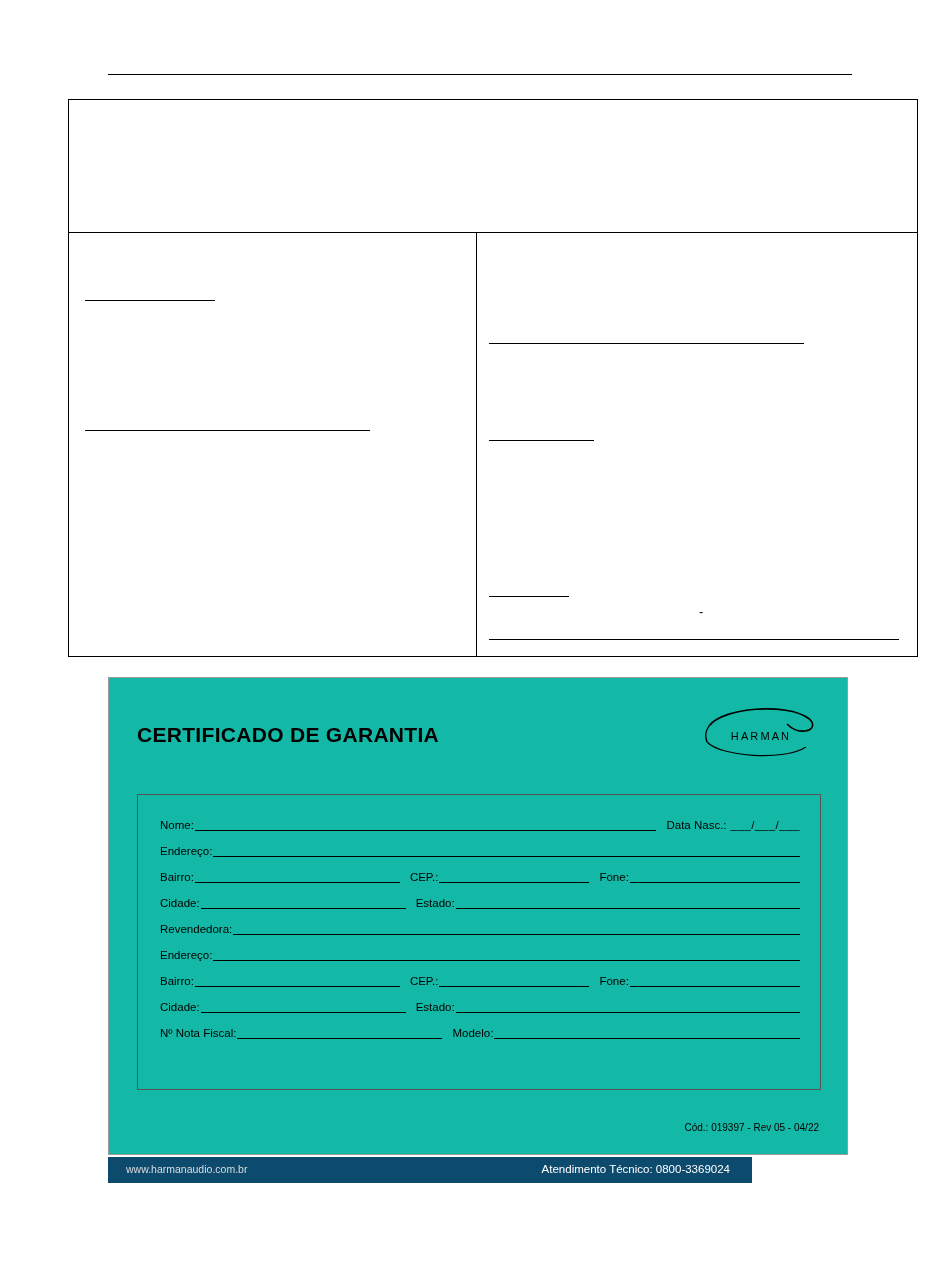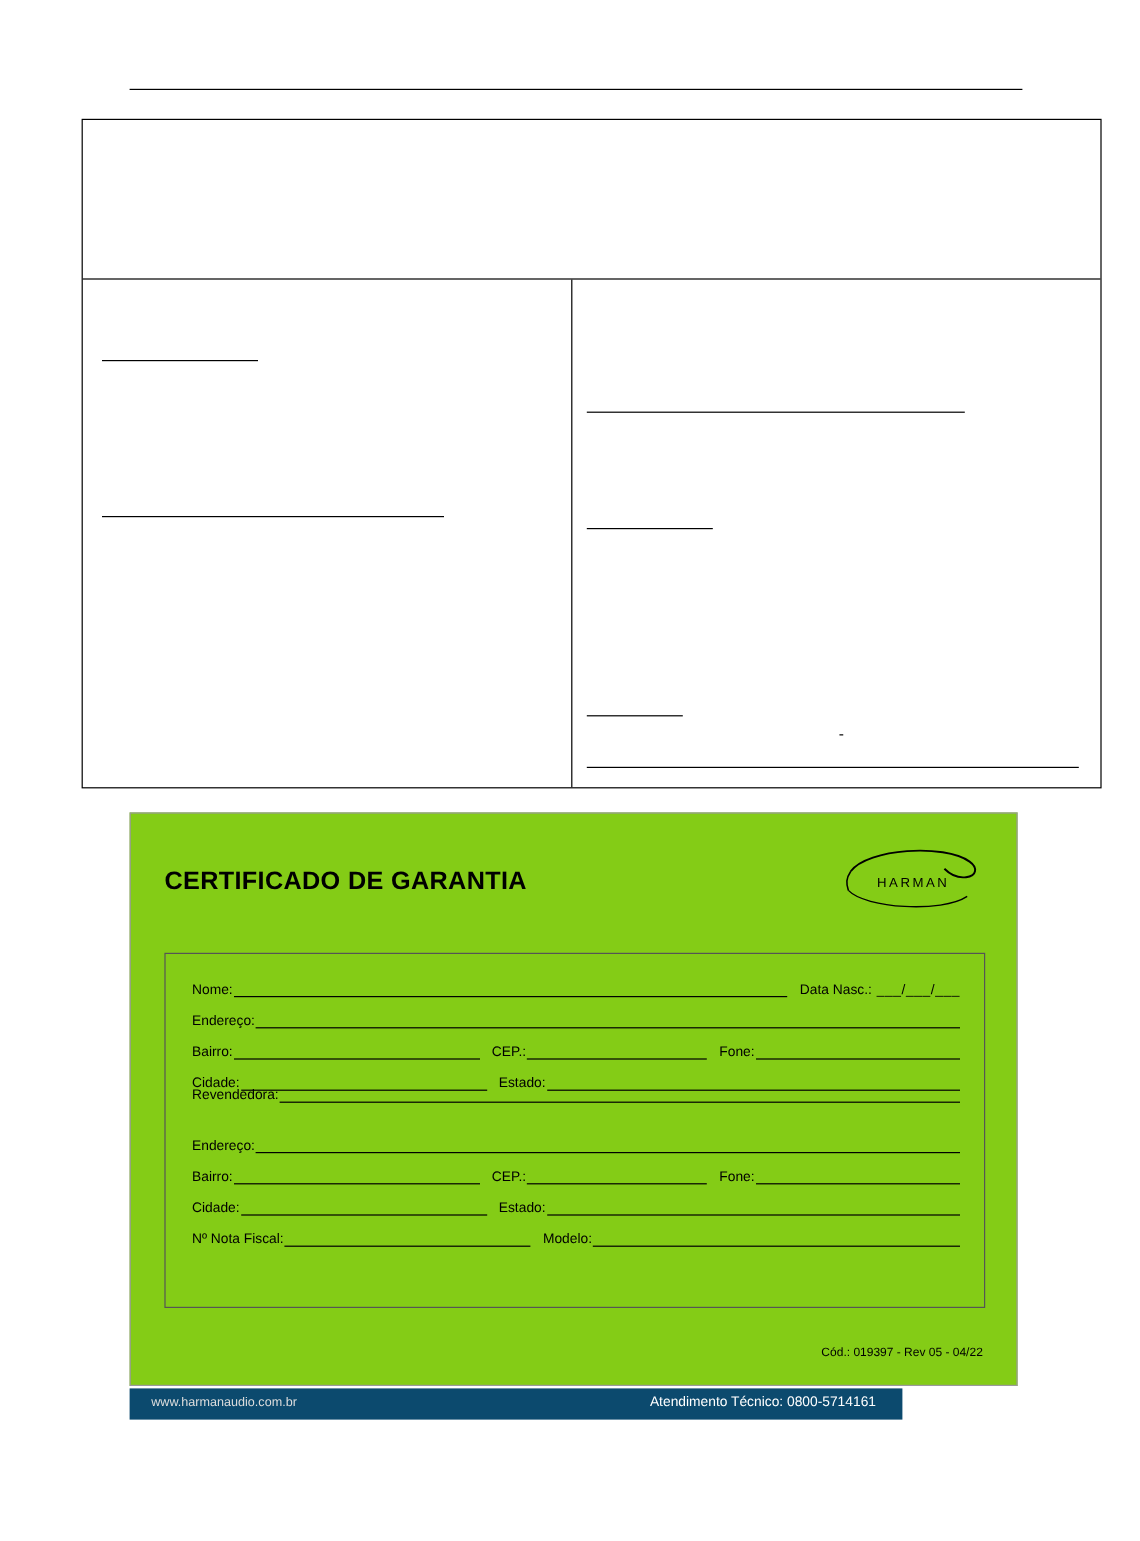--- a/index.html
+++ b/index.html
@@ -67,21 +67,21 @@
     color: #000;
   }
 
   
   .cert-card {
     position: absolute;
     left: 108px;
     top: 677px;
     width: 740px;
     height: 478px;
-    background: #84cc16;
+    background: #14b8a6;
     border: 1px solid #9a9a9a;
     box-sizing: border-box;
   }
   .cert-title {
     position: absolute;
     left: 28px;
     top: 45px;
     font-size: 21px;
     font-weight: bold;
     letter-spacing: 0.3px;
@@ -236,21 +236,21 @@
       <span class="field-line"></span>
     </div>
 
     <div class="field-row" style="top:90px;">
       <span class="field-label">Cidade:</span>
       <span class="field-line w-md"></span>
       <span class="inline-label">Estado:</span>
       <span class="field-line"></span>
     </div>
 
-    <div class="field-row" style="top:100px;">
+    <div class="field-row" style="top:116px;">
       <span class="field-label">Revendedora:</span>
       <span class="field-line"></span>
     </div>
 
     <div class="field-row" style="top:142px;">
       <span class="field-label">Endereço:</span>
       <span class="field-line"></span>
     </div>
 
     <div class="field-row" style="top:168px;">
@@ -276,14 +276,14 @@
       <span class="field-line"></span>
     </div>
 
   </div>
 
   <div class="cod-line">Cód.: 019397 - Rev 05 - 04/22</div>
 </div>
 
 <div class="footer-bar">
   <div class="footer-left">www.harmanaudio.com.br</div>
-  <div class="footer-right">Atendimento Técnico: 0800-5714161</div>
+  <div class="footer-right">Atendimento Técnico: 0800-3369024</div>
 </div>
 
 </body></html>

